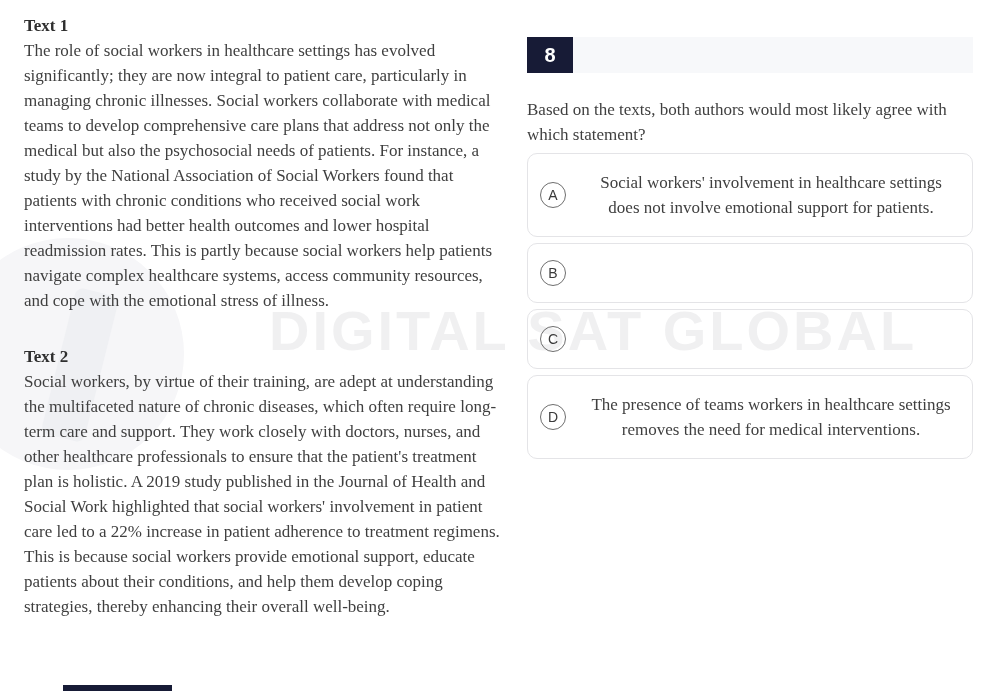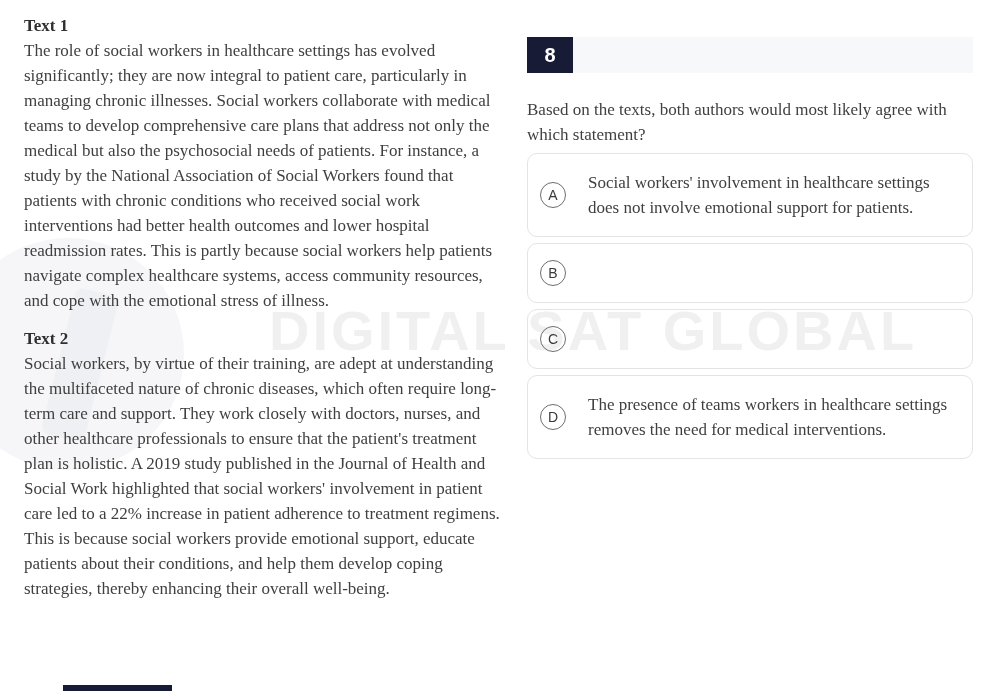--- a/index.html
+++ b/index.html
@@ -40,21 +40,21 @@
   .content{position:relative;z-index:1;width:100%;height:100%;text-decoration:underline;}
   
   .passage-col{
     position:absolute;left:24px;top:13px;width:484px;
     font-size:17px;line-height:25px;
   }
   .passage-heading{
     font-weight:bold;color:#2f2f2f;font-size:17px;line-height:25px;
   }
   .passage-body{color:var(--body-text);}
-  .passage-section + .passage-section{margin-top:13px;}
+  .passage-section + .passage-section{margin-top:31px;}
   
   .question-col{position:absolute;left:527px;top:37px;width:446px;}
   .q-header{display:flex;height:36px;}
   .q-number-badge{
     width:46px;height:36px;background:var(--badge-bg);
     display:flex;align-items:center;justify-content:center;
     font-family:"Liberation Sans","DejaVu Sans",sans-serif;
     font-weight:bold;font-size:20px;color:#ffffff;flex:0 0 auto;
   }
   .q-header-bar{flex:1 1 auto;background:var(--header-bar-bg);}
@@ -70,21 +70,21 @@
     margin-top:6px;
     cursor:pointer;
   }
   .option-letter{
     width:26px;height:26px;flex:0 0 auto;
     border:1.5px solid var(--circle-border);border-radius:50%;
     display:flex;align-items:center;justify-content:center;
     font-family:"Liberation Sans","DejaVu Sans",sans-serif;
     font-size:14px;color:#3a3a3a;
   }
-  .option-text{font-size:17px;line-height:25px;color:var(--body-text);}
+  .option-text{font-size:17px;line-height:25px;color:var(--body-text);text-align:center;}
   
   .partial-bottom-button{
     position:absolute;left:63px;top:685px;width:109px;height:6px;
     background:var(--badge-bg);
   }
 </style>
 </head>
 <body>
 
 <div class="watermark-layer">

